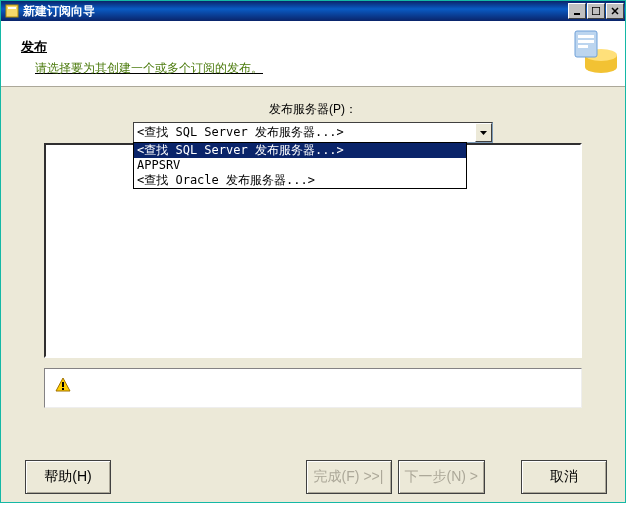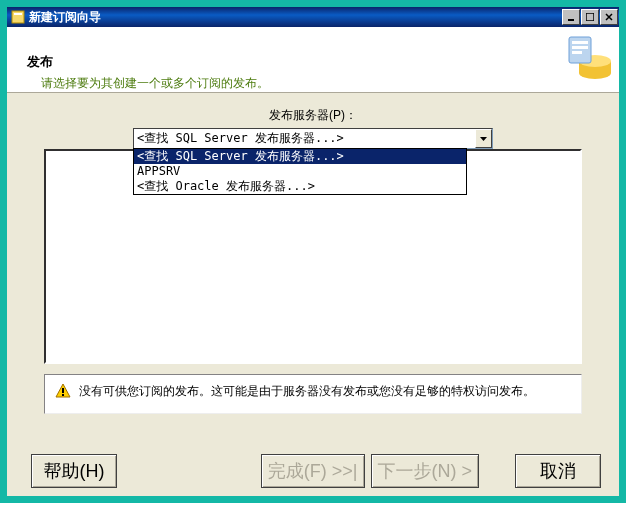--- a/index.html
+++ b/index.html
@@ -9,21 +9,21 @@
     font-family: "Microsoft YaHei", "SimSun", Tahoma, sans-serif;
     font-size: 12px;
     background: #fff;
     width: 628px;
     height: 505px;
     overflow: hidden;
   }
   .window {
     width: 626px;
     height: 503px;
-    border: 7px solid #14b8a6;
+    border: 1px solid #14b8a6;
     background: #ece9d8;
     display: flex;
     flex-direction: column;
   }
   .titlebar {
     height: 20px;
     background: linear-gradient(to bottom, #0a246a, #0a5bc4 40%, #0a246a);
     display: flex;
     align-items: center;
     color: #fff;
@@ -46,23 +46,24 @@
     border-bottom-color: #404040;
     display: flex; align-items: center; justify-content: center;
     font-size: 9px; font-family: Arial;
     color: #000;
   }
   .header-strip {
     background: #fff;
     height: 66px;
     border-bottom: 1px solid #aca899;
     display: flex;
-    align-items: flex-end;
+    align-items: center;
     padding: 8px 14px 0 20px;
     position: relative;
+    text-decoration: underline;
   }
   .header-strip .htxt h2 {
     margin: 0 0 4px 0;
     font-size: 13px;
     font-weight: bold;
   }
   .header-strip .htxt p {
     margin: 0;
     font-size: 12px;
     color: #4d7c0f;
@@ -157,21 +158,21 @@
     padding: 0 18px 0 24px;
     gap: 6px;
   }
   .button-row .spacer { flex: 1; }
   .btn {
     min-width: 86px;
     height: 28px;
     background: #ece9d8;
     border: 1px solid #404040;
     box-shadow: inset 1px 1px 0 #fff, inset -1px -1px 0 #aca899;
-    font-size: 18px;
+    font-size: 14px;
     display: flex; align-items: center; justify-content: center;
     padding: 16px 6px;
   }
   .btn.disabled { color: #aca899; }
   .btn .btn-text { white-space: nowrap; }
 </style>
 </head>
 <body>
 
 <div class="window">
@@ -243,21 +244,20 @@
     <div class="listbox"></div>
 
     <div class="warning-box">
       <span class="warn-icon">
         <svg width="16" height="16" viewBox="0 0 16 16">
           <path d="M8 1 L15 14 L1 14 Z" fill="#ffcf00" stroke="#a07000"></path>
           <rect x="7" y="5" width="2" height="5" fill="#000"></rect>
           <rect x="7" y="11" width="2" height="2" fill="#000"></rect>
         </svg>
       </span>
-      <span class="warn-text">没有可供您订阅的发布。这可能是由于服务器没有发布或您没有足够的特权访问发布。</span>
     </div>
   </div>
 
   <div class="button-row">
     <div class="btn">
       <span class="btn-text">帮助(H)</span>
     </div>
     <div class="spacer"></div>
     <div class="btn disabled">
       <span class="btn-text">完成(F) &gt;&gt;|</span>

